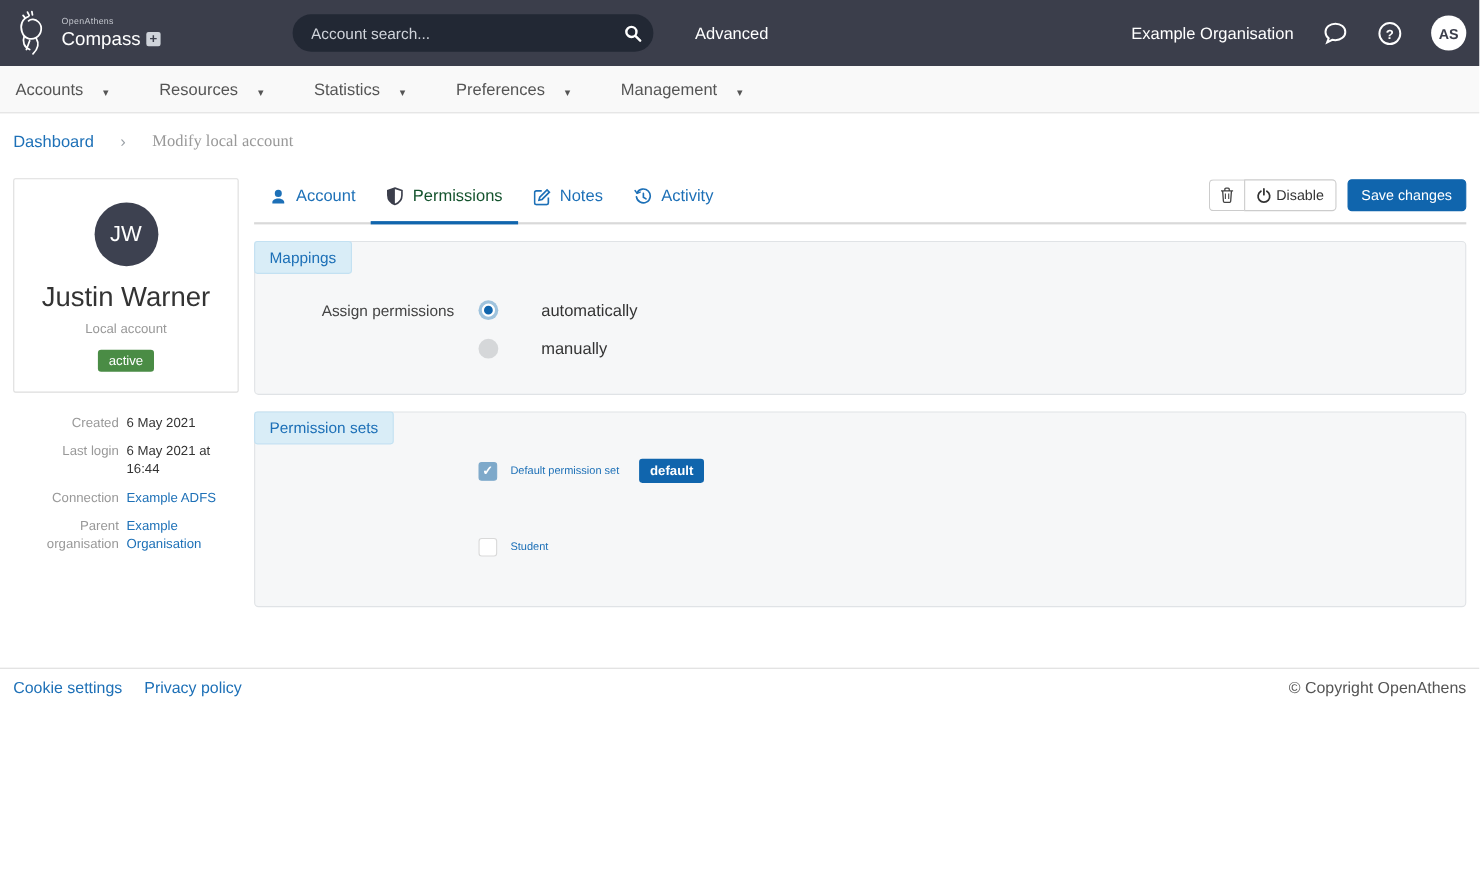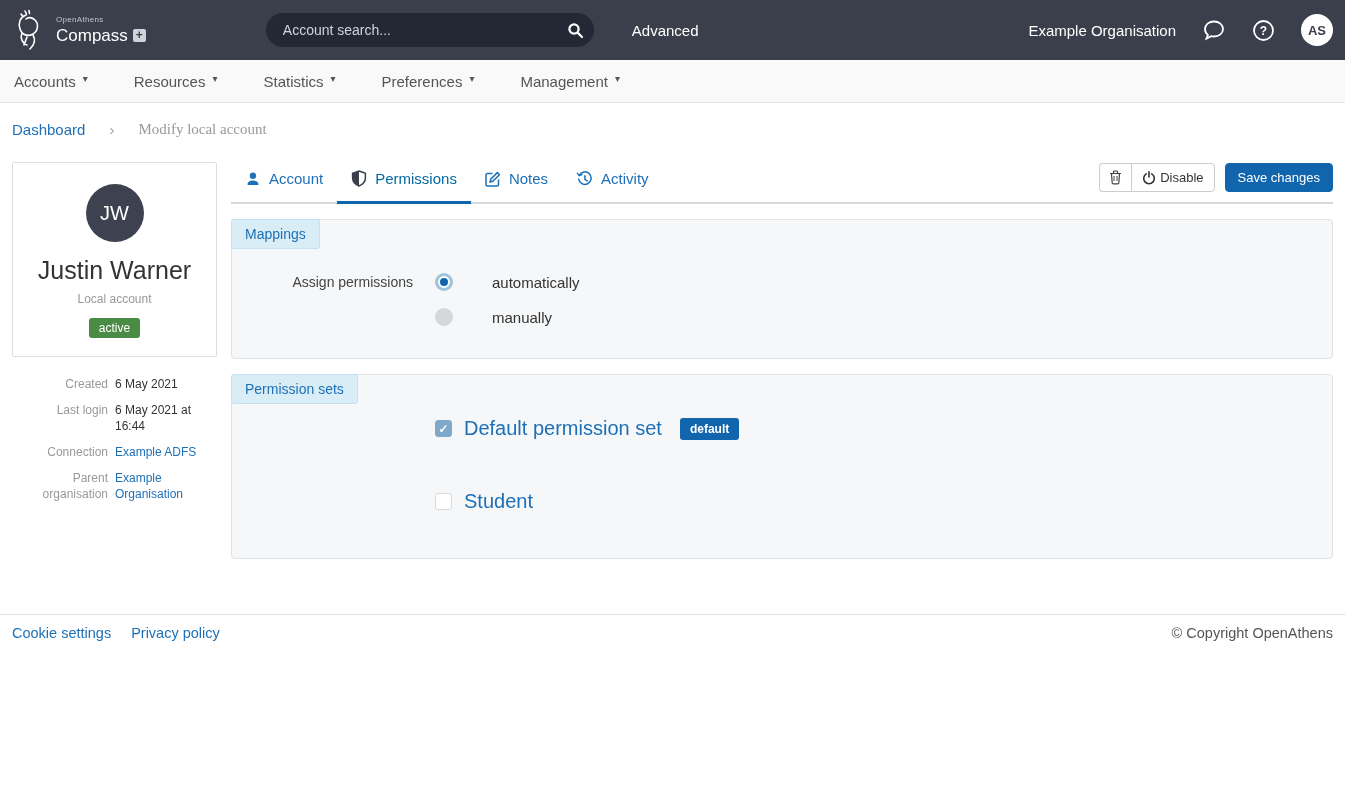--- a/index.html
+++ b/index.html
@@ -19,21 +19,21 @@
   .search-input::placeholder { color:#cfd3da; }
   .search-btn { background:transparent; border:none; cursor:pointer; display:flex; align-items:center; padding:4px; }
   .advanced { margin-left:38px; font-size:15px; color:#fff; text-decoration:none; cursor:pointer; }
   .header-right { margin-left:auto; display:flex; align-items:center; gap:26px; }
   .org-label { font-size:15px; cursor:pointer; }
   .hicon { cursor:pointer; display:flex; align-items:center; }
   .avatar-top { width:32px; height:32px; border-radius:50%; background:#fff; color:#3b3e4b; font-size:13px; font-weight:bold; display:flex; align-items:center; justify-content:center; cursor:pointer;text-align:center; }
 
   
   .nav { height:43px; background:#f9f9f9; border-bottom:1px solid #e2e2e2; display:flex; align-items:center; padding:0 14px; gap:46px; }
-  .nav-item { font-size:15px; color:#555; display:flex; align-items:flex-start; gap:7px; cursor:pointer; }
+  .nav-item { font-size:15px; color:#555; display:flex; align-items:flex-end; gap:18px; cursor:pointer; }
   .caret { font-size:10px; color:#555; }
 
   
   .breadcrumb { padding:18px 12px 0 12px; font-size:15px; display:flex; align-items:center; gap:24px; }
   .bc-link { color:#1d70b7; text-decoration:none; cursor:pointer; }
   .bc-sep { color:#9aa0a6; }
   .bc-current { color:#999;font-family:Liberation Serif, serif; }
 
   
   .content { display:flex; padding:24px 12px 0 12px; }
@@ -48,21 +48,21 @@
   .status-badge { display:inline-block; margin-top:12px; background:#4a8c45; color:#fff; font-size:12px; padding:3px 10px; border-radius:3px; }
   .details { margin-top:19px; display:flex; flex-direction:column; gap:10px; }
   .detail-row { display:grid; grid-template-columns:96px 1fr; gap:7px; font-size:12px; line-height:16px; }
   .detail-label { color:#999; text-align:right; }
   .detail-value { color:#333; text-align:left; }
   .detail-value.link { color:#1d70b7; cursor:pointer; }
 
   
   .tabs-row { position:relative; border-bottom:2px solid #d9d9d9; display:flex; align-items:flex-end; height:42px; }
   .tab { display:flex; align-items:center; gap:8px; font-size:15px; color:#1d70b7; padding:0 14px 14px 14px; cursor:pointer; border-bottom:3px solid transparent; margin-bottom:-2px; }
-  .tab.active { color:#0369a1; border-bottom-color:#1065ad; }
+  .tab.active { color:#14532d; border-bottom-color:#1065ad; }
   .tab svg { flex:none; }
   .toolbar { position:absolute; right:0; top:1px; display:flex; align-items:center; }
   .btn { height:29px; background:#fff; border:1px solid #ccc; color:#333; font-size:13px; font-family:"Liberation Sans", sans-serif; display:flex; align-items:center; gap:4px; padding:0 10px; cursor:pointer; }
   .btn-trash { border-radius:4px 0 0 4px; border-right:none; padding:0 9px; }
   .btn-disable { border-radius:0 4px 4px 0; }
   .btn-save { margin-left:10px; background:#1065ad; border:1px solid #1065ad; color:#fff; border-radius:4px; padding:0 12px; }
 
   
   .panel { margin-top:15px; background:#f6f7f8; border:1px solid #e0e3e6; border-radius:4px; position:relative; }
   .panel-tab { display:inline-block; background:#d9edf7; border:1px solid #c3e1f2; border-radius:3px; color:#1d70b7; font-size:14px; padding:6px 13px; margin:-1px 0 0 -1px; }
@@ -79,21 +79,21 @@
   .mappings-body { padding:24px 0 32px 0; }
   .mappings-body .form-row + .form-row { margin-top:17px; }
 
   .pset-body { padding:13px 0 45px 0; }
   .pset-row { display:flex; align-items:center; margin-left:203px; }
   .pset-row + .pset-row { margin-top:50px; }
   .checkbox { width:17px; height:17px; border-radius:3px; background:#fff; border:1px solid #d9d9d9; display:flex; align-items:center; justify-content:center; cursor:pointer; flex:none; }
   .checkbox span { display:none; color:#fff; font-size:12px; font-weight:bold; }
   .checkbox.on { background:#7ea9ca; border-color:#7ea9ca; }
   .checkbox.on span { display:block; }
-  .pset-label { margin-left:12px; font-size:20px; color:#1d70b7; cursor:pointer; }
+  .pset-label { margin-left:12px; font-size:10px; color:#1d70b7; cursor:pointer; }
   .default-badge { margin-left:18px; background:#1065ad; color:#fff; font-size:12px; font-weight:bold; padding:4px 10px; border-radius:3px; }
 
   
   .footer { margin-top:55px; border-top:1px solid #ddd; padding:10px 12px; display:flex; align-items:center; font-size:14.5px; }
   .footer-link { color:#1d70b7; text-decoration:none; cursor:pointer; margin-right:20px; }
   .copyright { margin-left:auto; color:#555; }
 </style>
 </head>
 <body>
 

